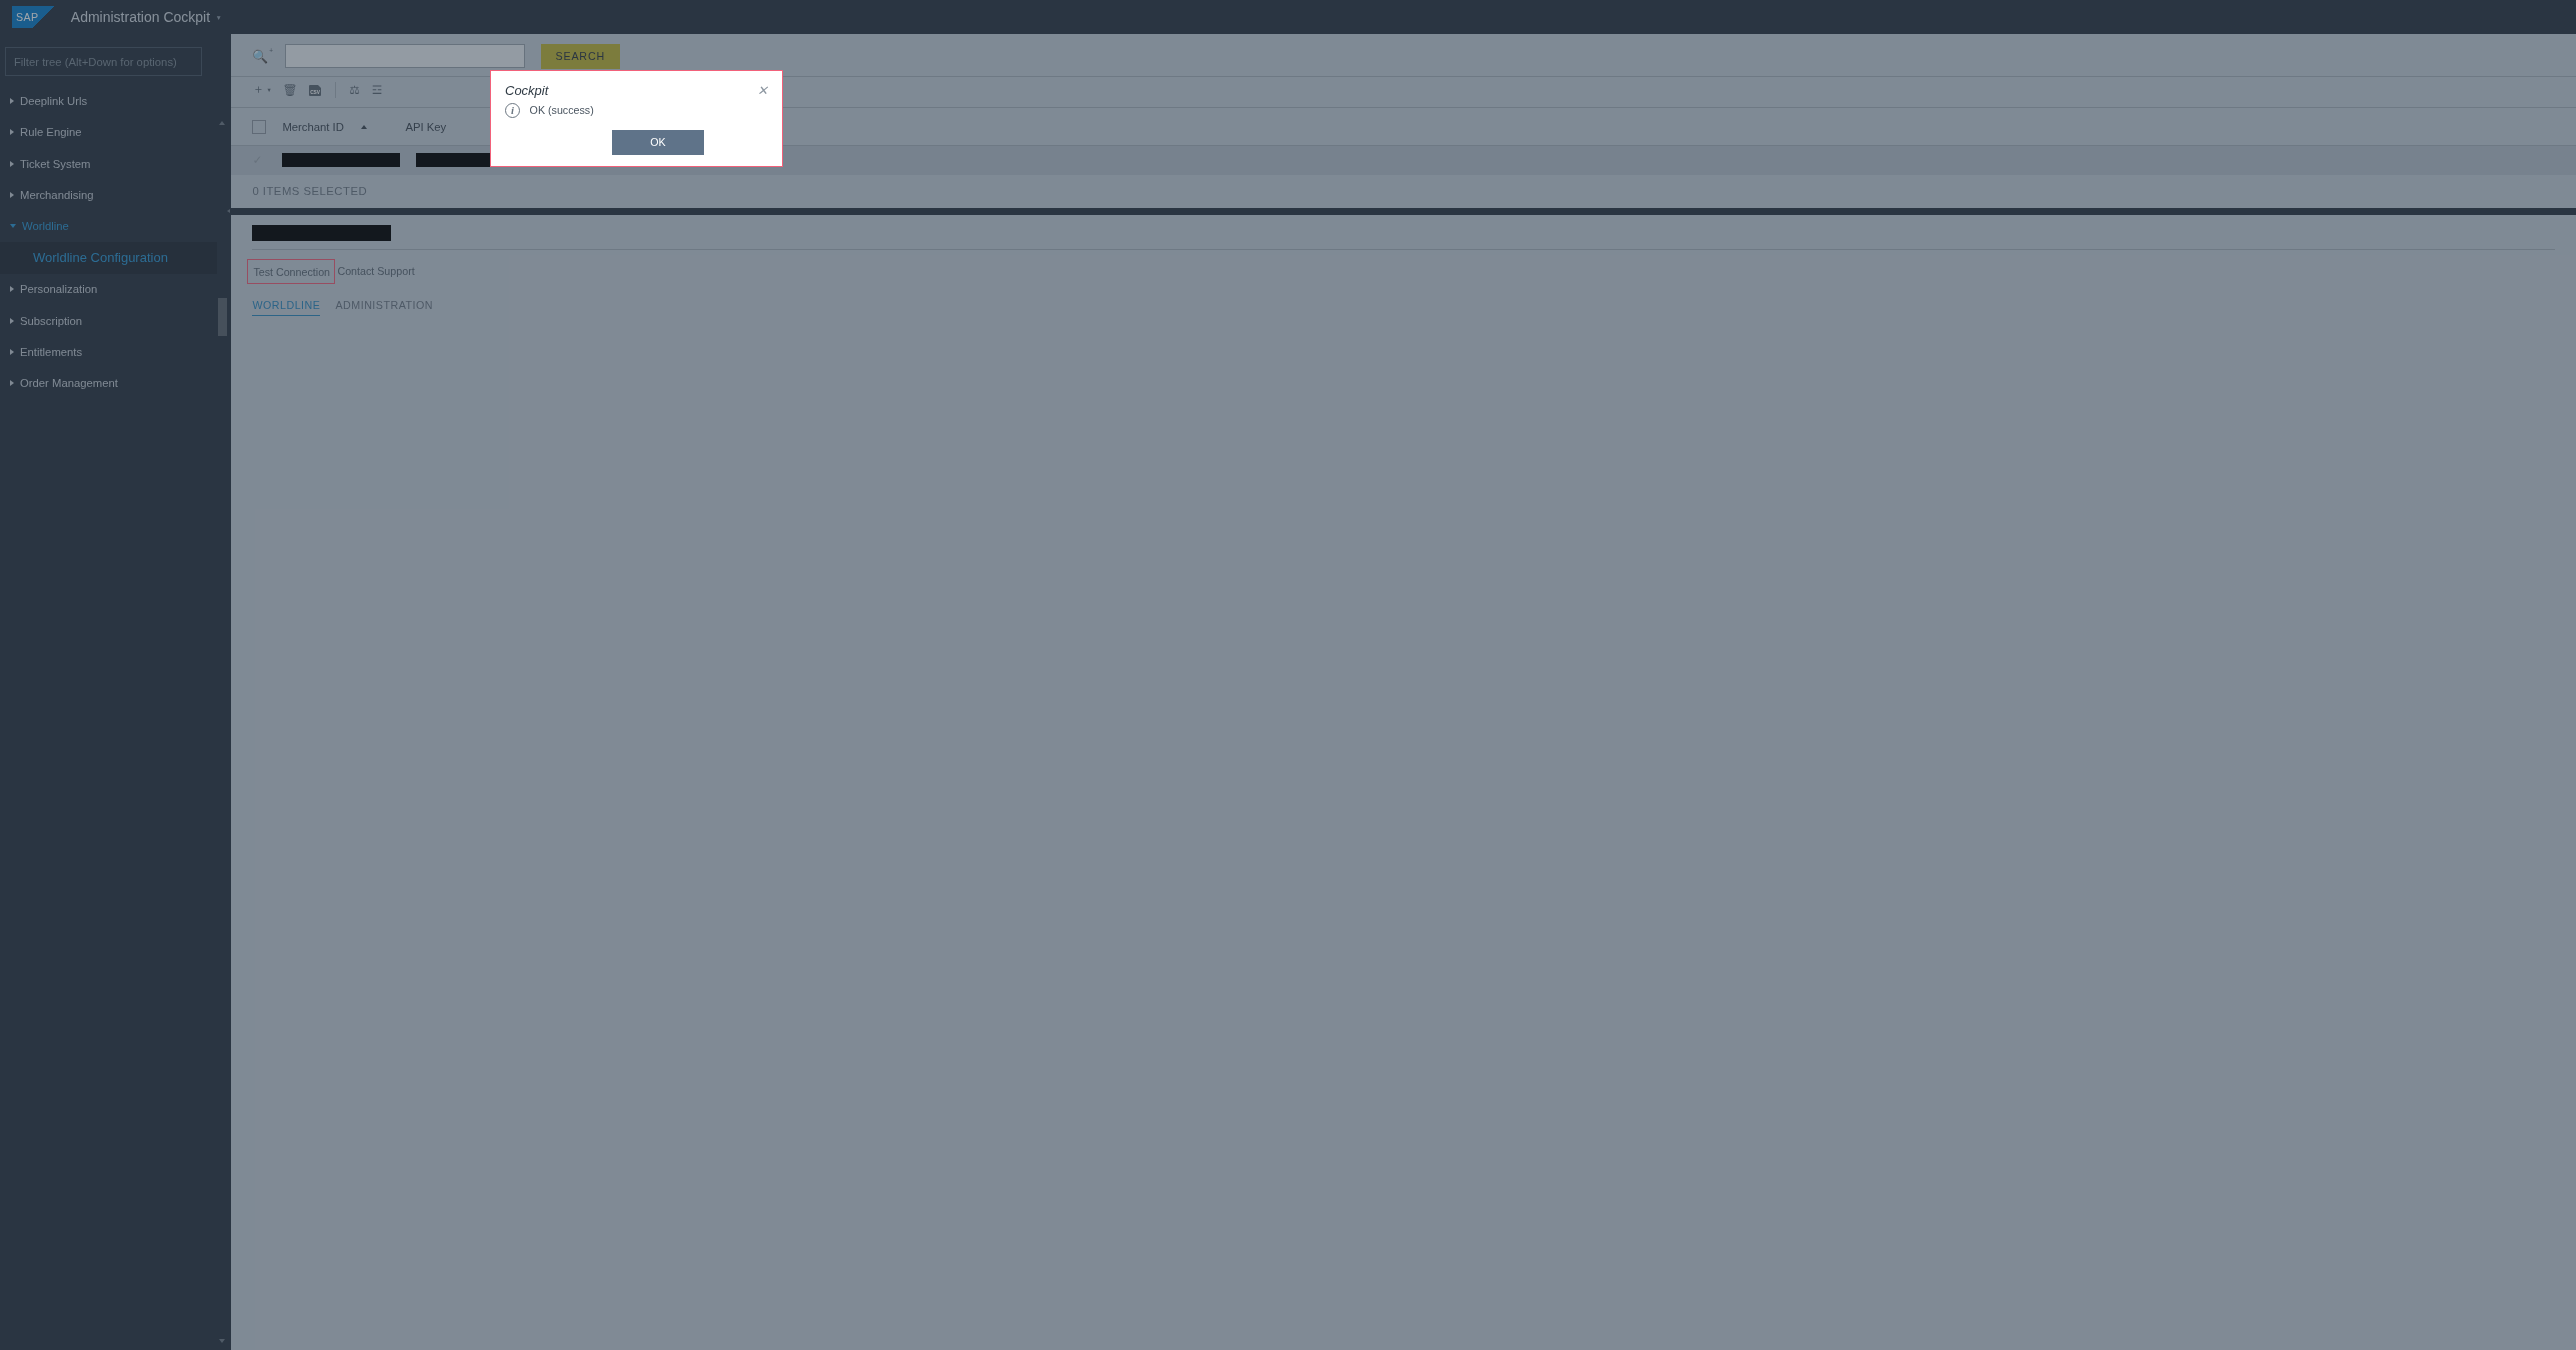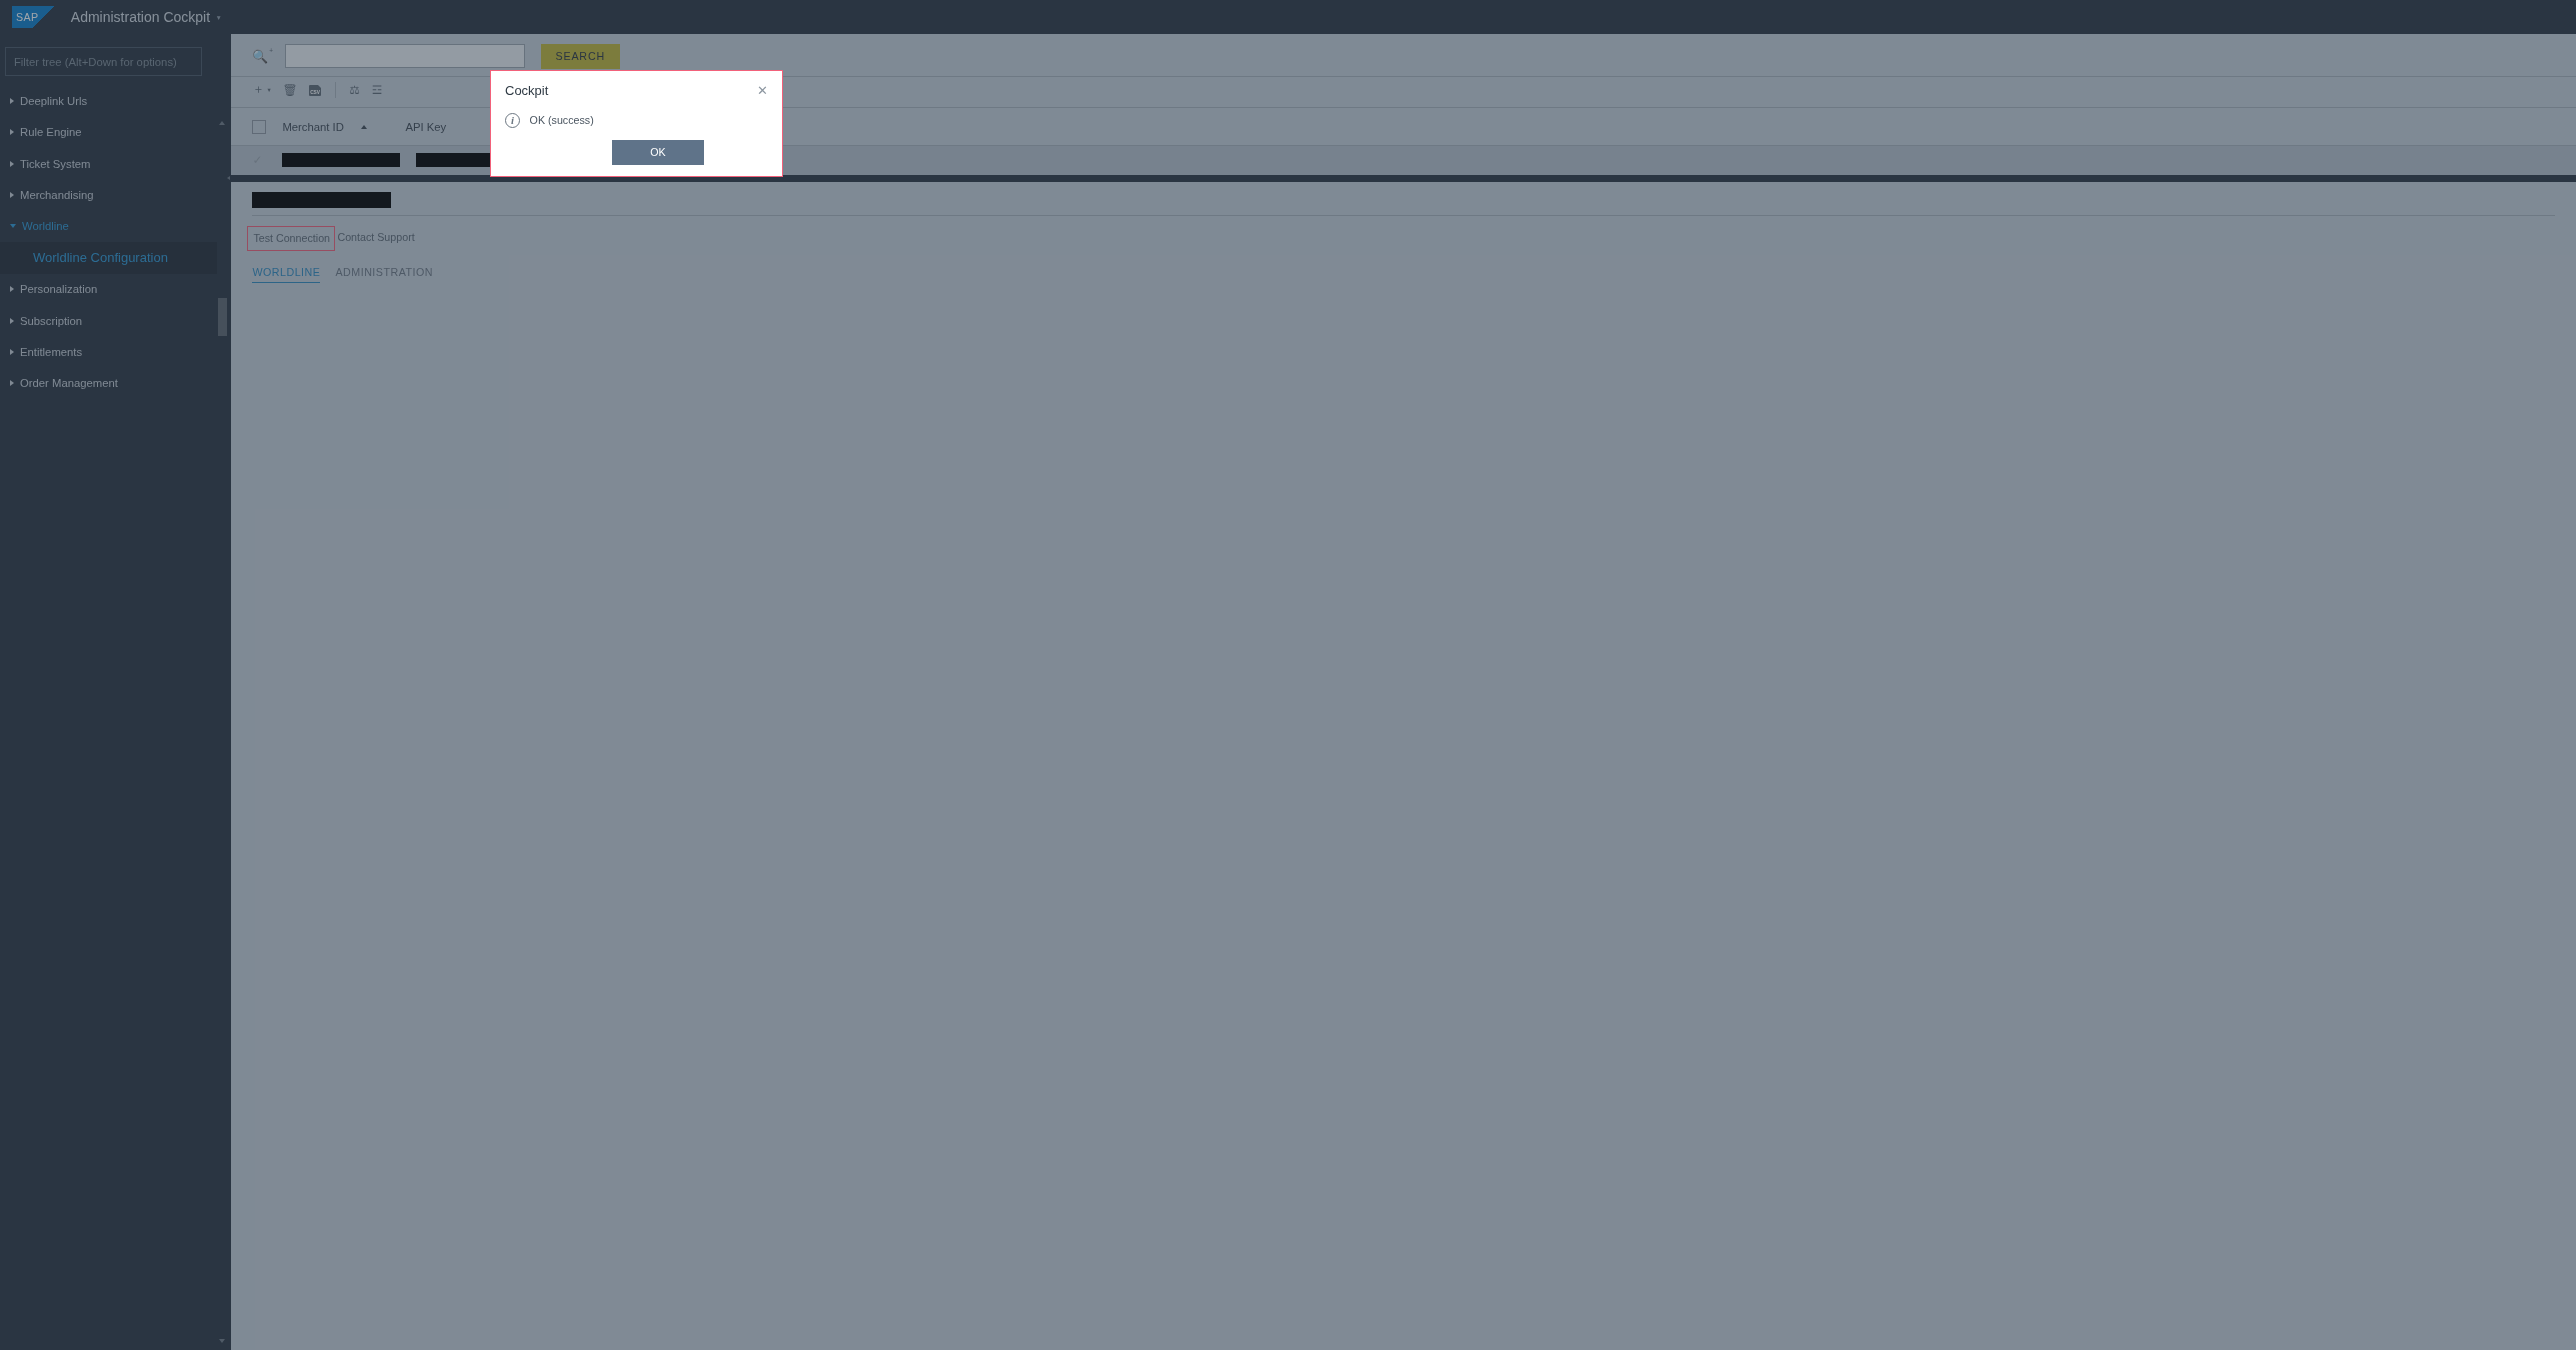--- a/index.html
+++ b/index.html
@@ -112,21 +112,21 @@
 
   
   .dimmer{position:absolute;inset:0;background:rgba(43,54,66,0.45);pointer-events:none;}
 
   
   .modal{
     position:absolute; top:70px; left:490px; width:293px;
     background:#fff; border:1.6px solid #f2617a; padding:11.8px 14px 11.8px 14px;
     color:#2f3a44; z-index:50;
   }
-  .modal .m-head{display:flex;justify-content:space-between;align-items:center;margin-bottom:15px;}
+  .modal .m-head{display:flex;justify-content:space-between;align-items:center;margin-bottom:5px;font-style:italic;}
   .modal .m-title{font-size:13px;}
   .modal .m-close{font-size:13px;color:#8c96a0;cursor:pointer;}
   .modal .m-body{display:flex;align-items:center;gap:9.6px;font-size:10.7px;color:#4a5560;margin-bottom:11.8px;}
   .modal .info-ic{width:15px;height:15px;border:1.1px solid #6b7681;border-radius:50%;display:flex;align-items:center;justify-content:center;font-style:italic;font-family:Georgia,serif;font-weight:700;color:#6b7681;}
   .modal .m-ok{display:block;margin:0 0 0 auto;transform:translateX(-64px);width:92px;height:25px;background:#5f7389;color:#fff;font-size:10.7px;border:none;cursor:pointer;}
 </style>
 </head>
 <body>
 
 <div class="header">
@@ -218,20 +218,21 @@
       </span>
       <span>API Key</span>
     </div>
 
     <div class="row1">
       <span class="tick">✓</span>
       <span class="blk c1"></span>
       <span class="blk c2"></span>
     </div>
 
+    <div class="status-bar">0 ITEMS SELECTED</div>
 
     <div class="splitter"></div>
 
     <div class="detail">
       <div class="title-blk"></div>
       <div class="actions">
         <span class="hl">Test Connection</span>
         <span style="padding:5.4px 0 5.4px 2.1px">Contact Support</span>
       </div>
       <div class="tabs">

